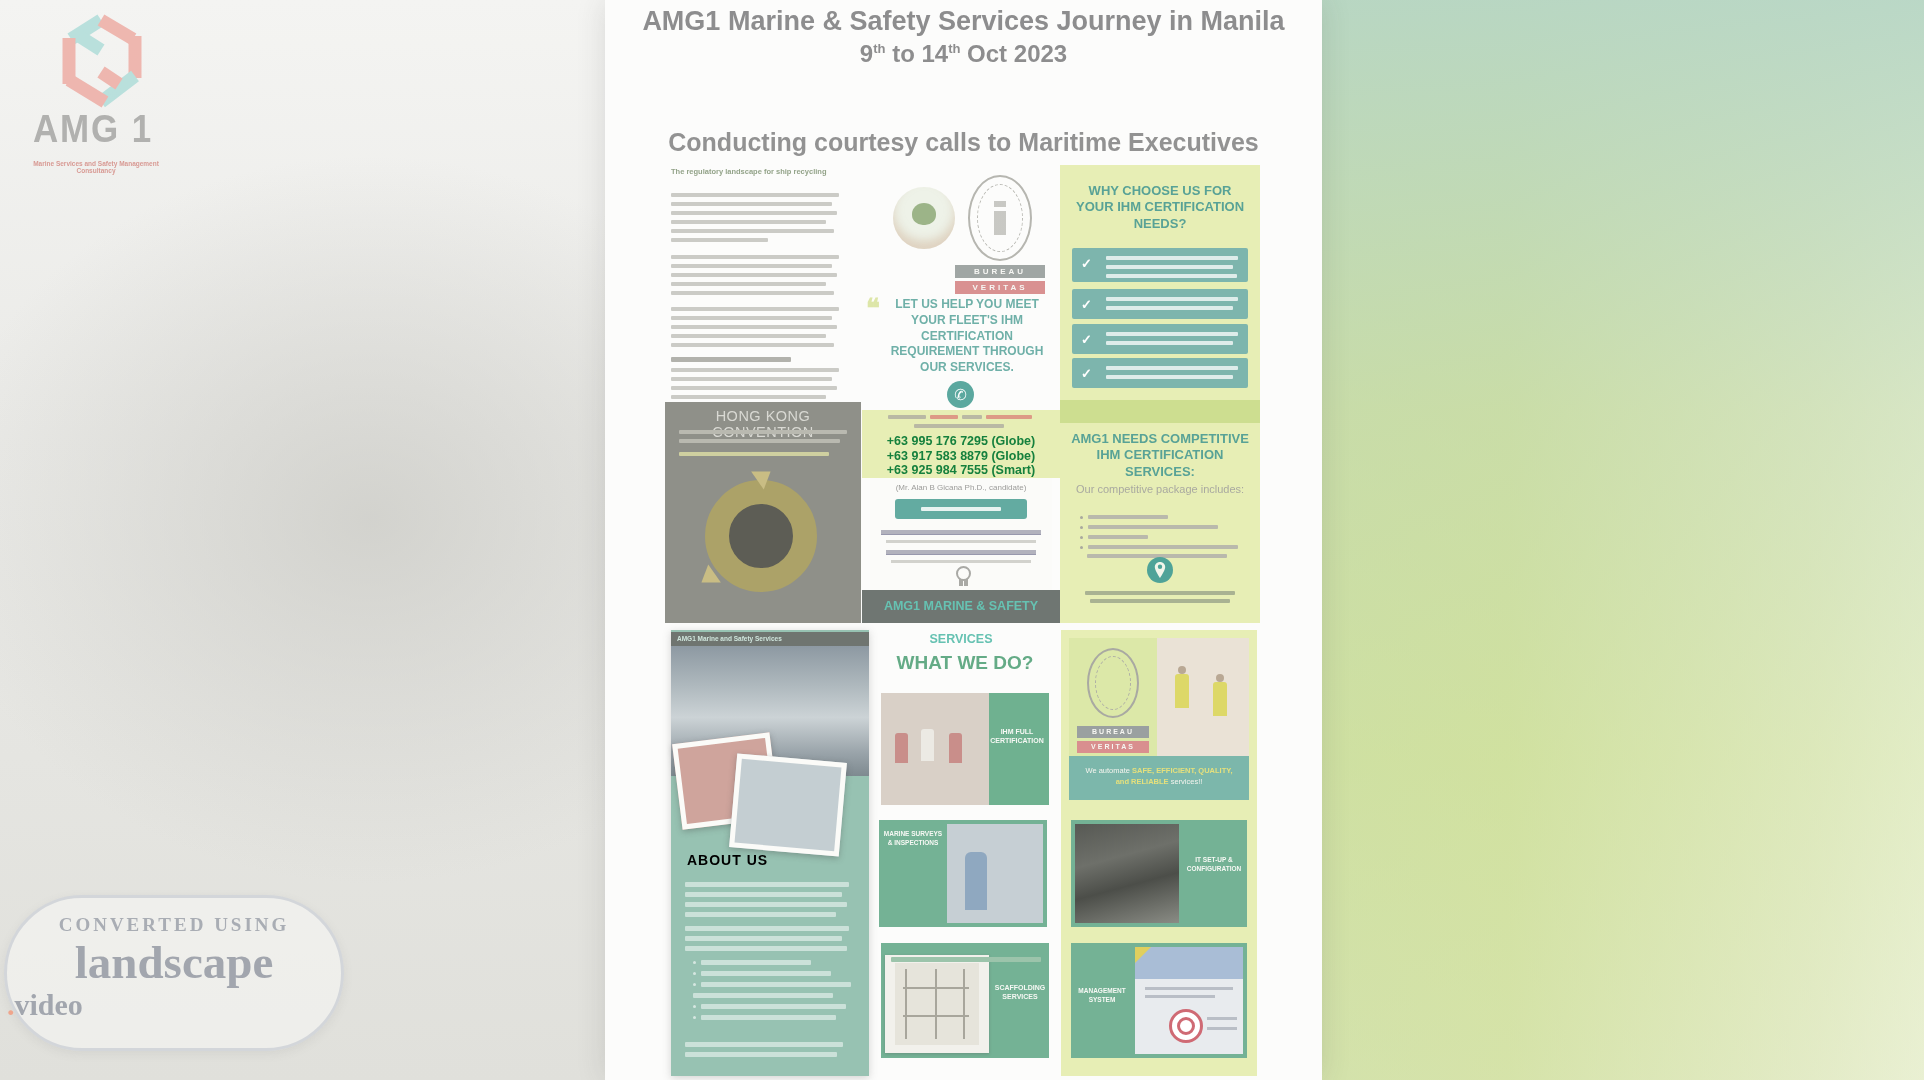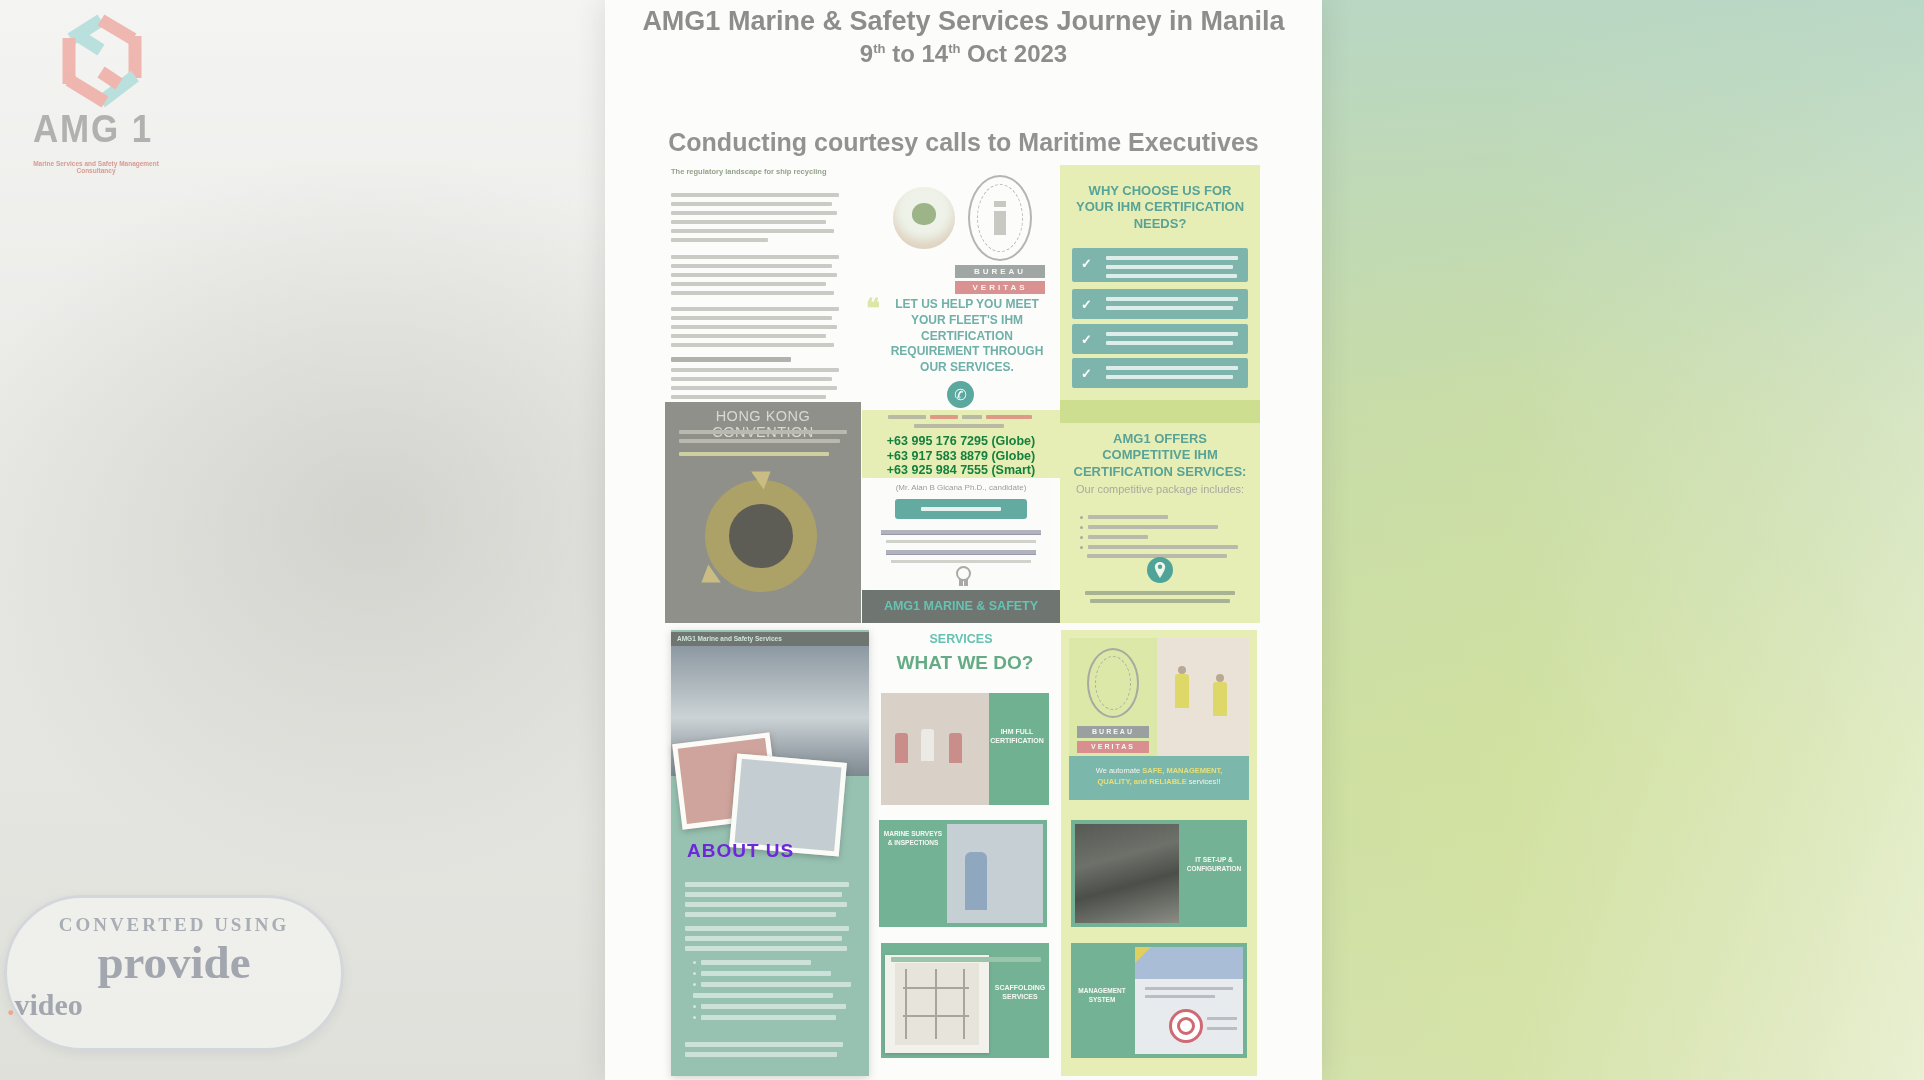--- a/index.html
+++ b/index.html
@@ -96,21 +96,21 @@
   
   .flyer2{left:66px;top:630px;width:588px;height:446px;}
   .cover{top:0;left:0;width:198px;height:446px;background:#97c2b2;box-shadow:0 2px 8px rgba(90,90,90,.25);}
   .cov-head{position:absolute;top:2px;left:0;width:198px;height:14px;background:#6f7570;
             font-size:6.5px;font-weight:bold;color:#cfe5dc;line-height:14px;padding-left:6px;box-sizing:border-box;}
   .cov-photo{position:absolute;top:16px;left:0;width:198px;height:130px;
      background:linear-gradient(180deg,#8d99a2 0%,#aeb8bd 30%,#ccd3d6 55%,#9aa4aa 82%,#7e8a90 100%);}
   .cov-title{position:absolute;top:55px;left:8px;width:196px;font-size:17px;font-weight:bold;color:#fbfbf8;
              line-height:1.25;text-shadow:0 1px 2px rgba(40,60,55,.45);white-space:nowrap;overflow:hidden;}
   .tilt-photo{position:absolute;background:#c8d2d6;border:5px solid #fbfbf8;box-shadow:0 2px 6px rgba(70,70,70,.35);}
-  .about{position:absolute;top:210px;left:16px;font-size:19px;font-weight:bold;color:#6d28d9;letter-spacing:1px;}
+  .about{position:absolute;top:222px;left:16px;font-size:14px;font-weight:bold;color:#000000;letter-spacing:1px;}
   .cov-bars{--bar-c:rgba(255,255,255,.5);--bar-h:5px;--bar-gap:5px;}
 
   .midcol2{top:0;left:198px;width:192px;height:446px;}
   .wwd{position:absolute;top:22px;left:0;width:192px;text-align:center;font-size:19px;font-weight:bold;color:#64ab86;}
   .svc-label{font-weight:bold;color:#f6f8f4;text-align:center;line-height:1.35;}
   .box1{position:absolute;top:63px;left:12px;width:168px;height:112px;background:#6fb190;}
   .box1-photo{position:absolute;left:0;top:0;width:108px;height:112px;background:#d9d0c7;}
   .fig-red{position:absolute;width:13px;height:30px;background:#c98e8a;border-radius:3px 3px 0 0;}
   .fig-white{position:absolute;width:13px;height:32px;background:#eceae4;border-radius:3px 3px 0 0;}
   .box1-label{position:absolute;right:4px;top:34px;width:56px;font-size:7px;}
@@ -323,21 +323,21 @@
             </div>
         </div>
         <div class="chk-row" style="top:193px;">
           <span class="chk">✓</span>
           <div class="chk-bars bars">
               <div class="bar" style="width: 132px;"></div>
               <div class="bar" style="width: 127px;"></div>
             </div>
         </div>
         <div class="divider"></div>
-        <div class="offers-title">AMG1 OFFERS COMPETITIVE IHM CERTIFICATION SERVICES:</div>
+        <div class="offers-title">AMG1 NEEDS COMPETITIVE IHM CERTIFICATION SERVICES:</div>
         <div class="pkg-intro">Our competitive package includes:</div>
         <div class="bullet-row" style="top:350px;">
             <span class="dot"></span>
             <span class="b-bar" style="width:80px;"></span>
           </div>
         <div class="bullet-row" style="top:360px;">
             <span class="dot"></span>
             <span class="b-bar" style="width:130px;"></span>
           </div>
         <div class="bullet-row" style="top:370px;">
@@ -447,21 +447,21 @@
         <div class="bv-panel">
           <div class="bv2-seal">
               <i></i>
             </div>
           <div class="bv2-label bv2-bureau">BUREAU</div>
           <div class="bv2-label bv2-veritas">VERITAS</div>
           <div class="bv-photo">
             <span class="vest" style="left:18px;top:36px;"></span>
             <span class="vest" style="left:56px;top:44px;"></span>
           </div>
-          <div class="promise"><span>We automate </span><span class="hl">SAFE, MANAGEMENT, QUALITY, and RELIABLE</span><span> services!!</span></div>
+          <div class="promise"><span>We automate </span><span class="hl">SAFE, EFFICIENT, QUALITY, and RELIABLE</span><span> services!!</span></div>
         </div>
 
         <div class="box4">
           <div class="box4-photo"></div>
           <div class="box4-label svc-label">IT SET-UP &amp; CONFIGURATION</div>
         </div>
 
         <div class="box5">
           <div class="box5-label svc-label">MANAGEMENT SYSTEM</div>
           <div class="cert">
@@ -474,16 +474,16 @@
                 <i></i>
               </div>
           </div>
         </div>
       </div>
     </div>
   </div>
 
   <div class="abs wm">
     <div class="wm-l1">CONVERTED USING</div>
-    <div class="wm-l2">provide</div>
+    <div class="wm-l2">landscape</div>
     <div class="wm-l3"><span class="wm-dot">.</span><span>video</span></div>
   </div>
 </div>
 
 </body></html>

